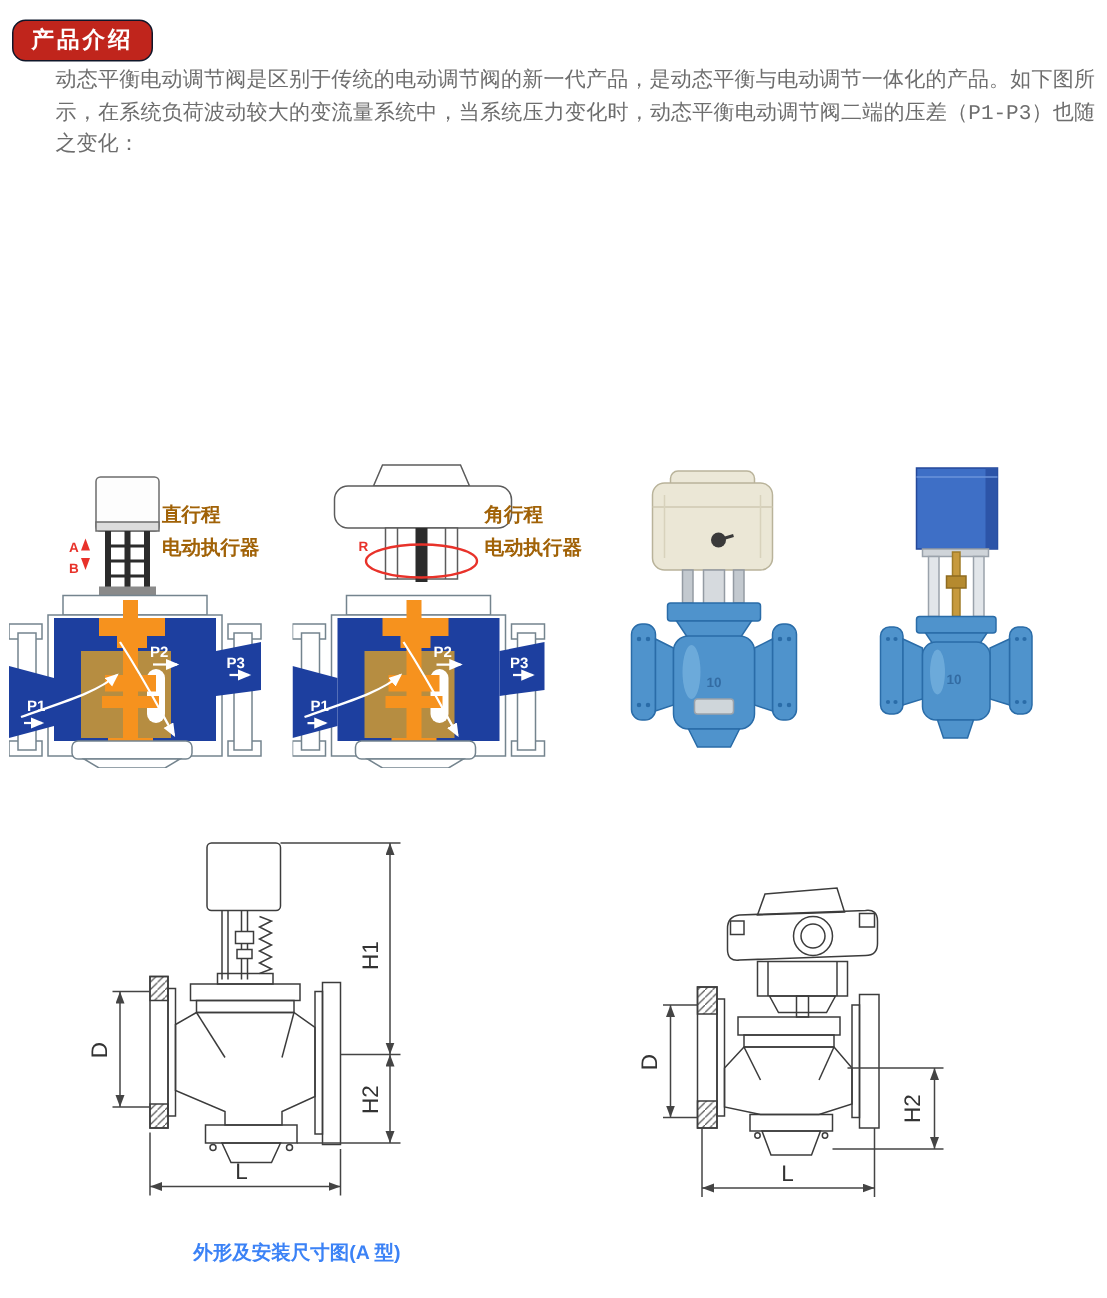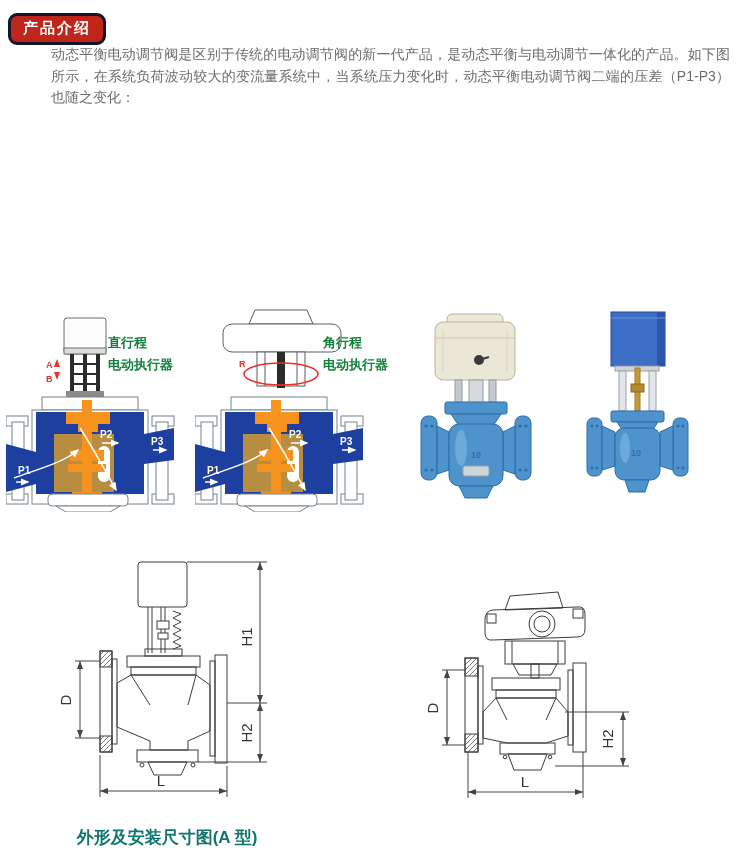--- a/index.html
+++ b/index.html
@@ -1,31 +1,31 @@
 <!DOCTYPE html>
 <html><head>
 <meta charset="utf-8">
 <style>
   html,body{margin:0;padding:0;background:#fff;}
   .page{position:relative;width:738px;height:865px;background:#ffffff;overflow:hidden;
         font-family:"Liberation Sans",sans-serif;}
   
   .badge{position:absolute;left:8px;top:13px;background:#c0251c;color:#ffffff;
          font-size:15px;font-weight:bold;letter-spacing:2px;padding:3px 12px 4px 12px;
-         border-radius:9px;border:3px solid #0f172a;}
+         border-radius:9px;border:1px solid #0f172a;}
   
   .intro{position:absolute;left:7px;top:44px;width:723px;font-size:14px;line-height:21.6px;
          color:#6d6d6d;text-align:justify;}
   .intro p{margin:0;}
-  .intro p.lead{margin-left:44px;}
+  .intro p.lead{margin-left:30px;font-family:Liberation Mono, monospace;}
   .intro p.ind{text-indent:28px;margin-top:4px;}
   
-  .figlabel{position:absolute;font-size:13px;font-weight:bold;color:#15803d;line-height:22px;white-space:nowrap;}
+  .figlabel{position:absolute;font-size:13px;font-weight:bold;color:#a16207;line-height:22px;white-space:nowrap;}
   
-  .cap{position:absolute;top:826px;width:200px;text-align:center;font-size:17px;font-weight:bold;color:#0f766e;}
+  .cap{position:absolute;top:826px;width:200px;text-align:right;font-size:13px;font-weight:bold;color:#3b82f6;}
   svg{position:absolute;}
   svg text{font-family:"Liberation Sans",sans-serif;}
   .ptxt{font-size:10px;font-weight:bold;fill:#ffffff;}
   .abtxt{font-size:9px;font-weight:bold;fill:#e8322a;}
   .dimtxt{font-size:15px;fill:#333333;}
   .marktxt{font-size:9px;font-weight:bold;fill:#2a5f96;opacity:.75;}
 </style>
 </head>
 <body>
 

